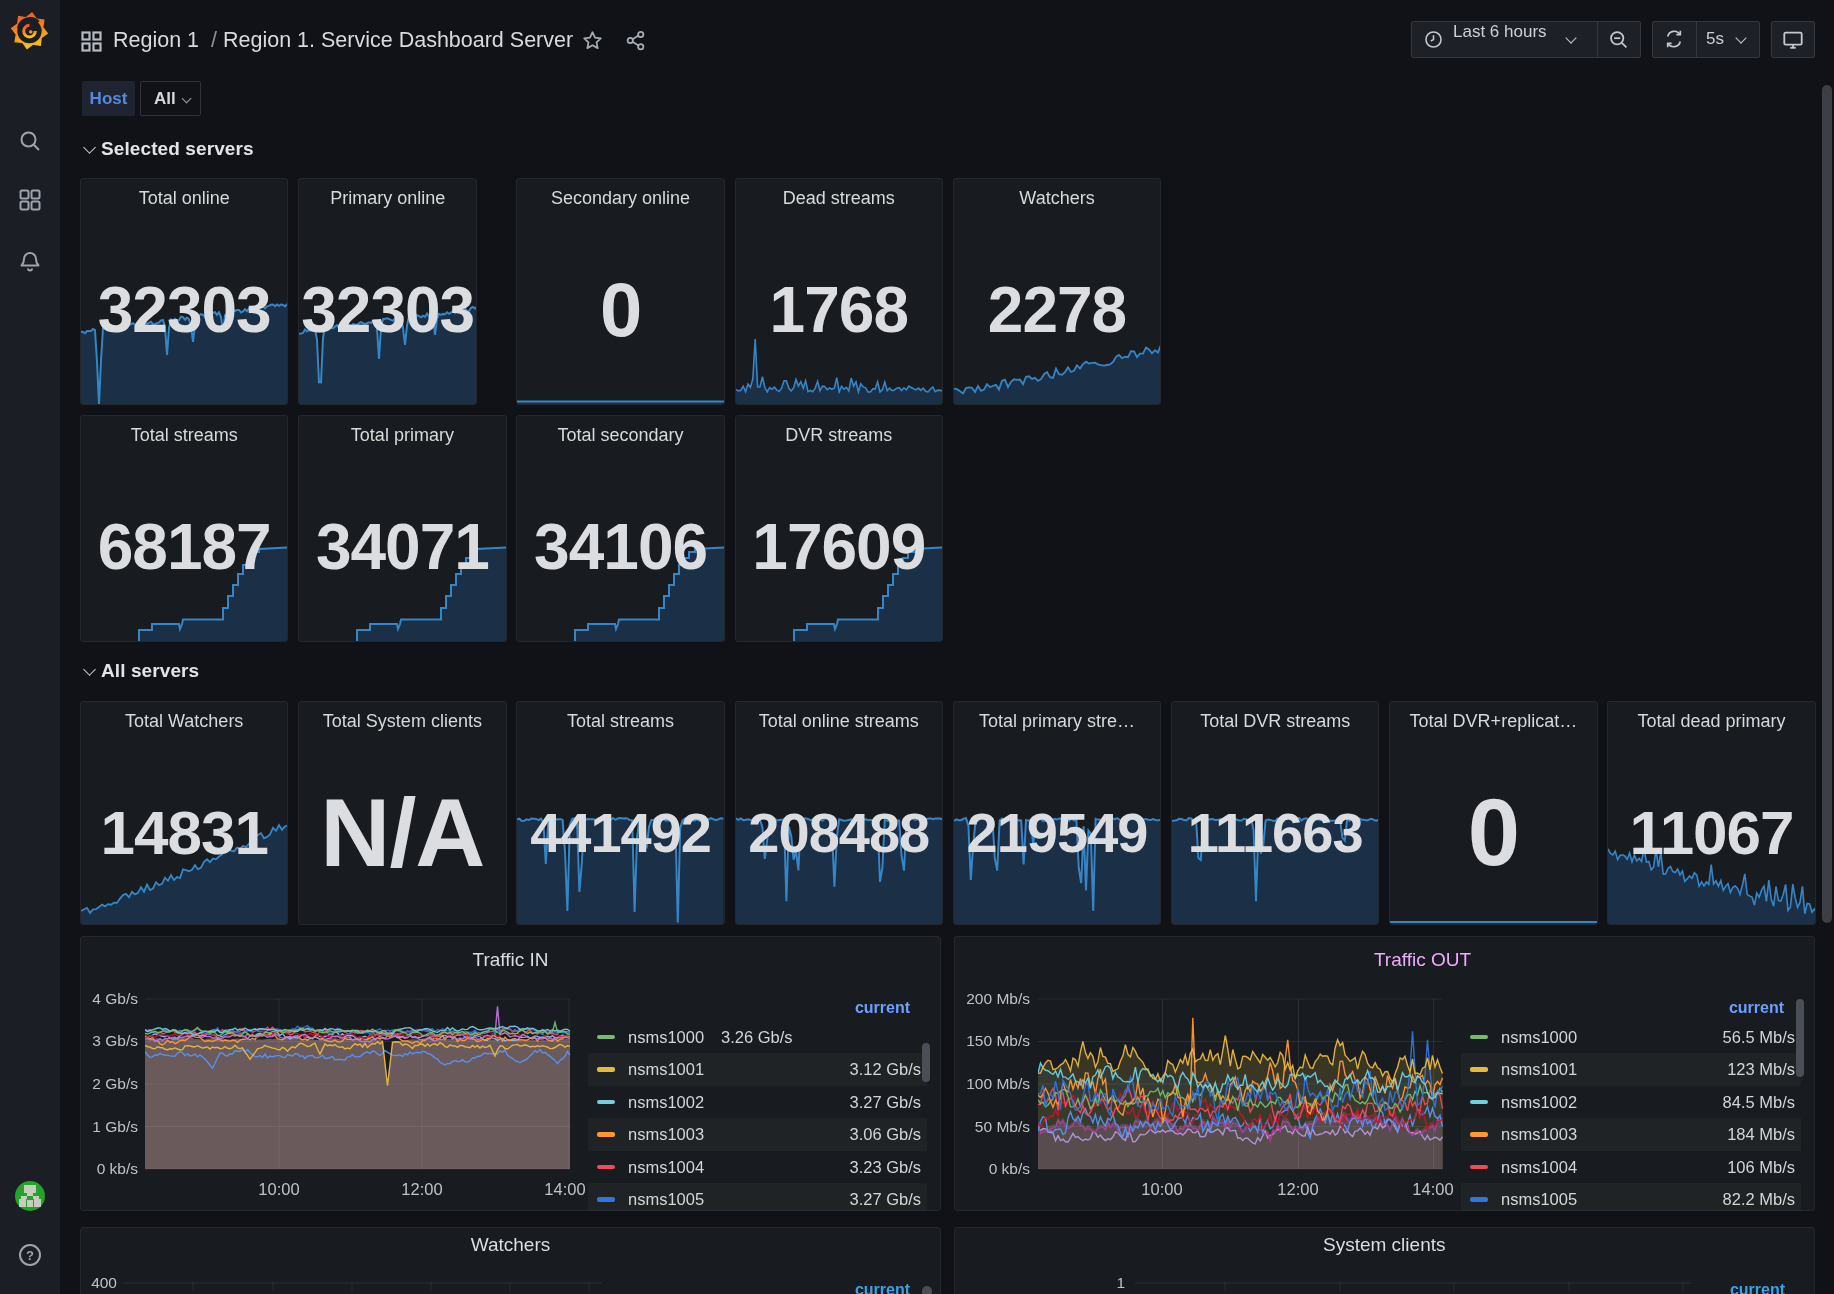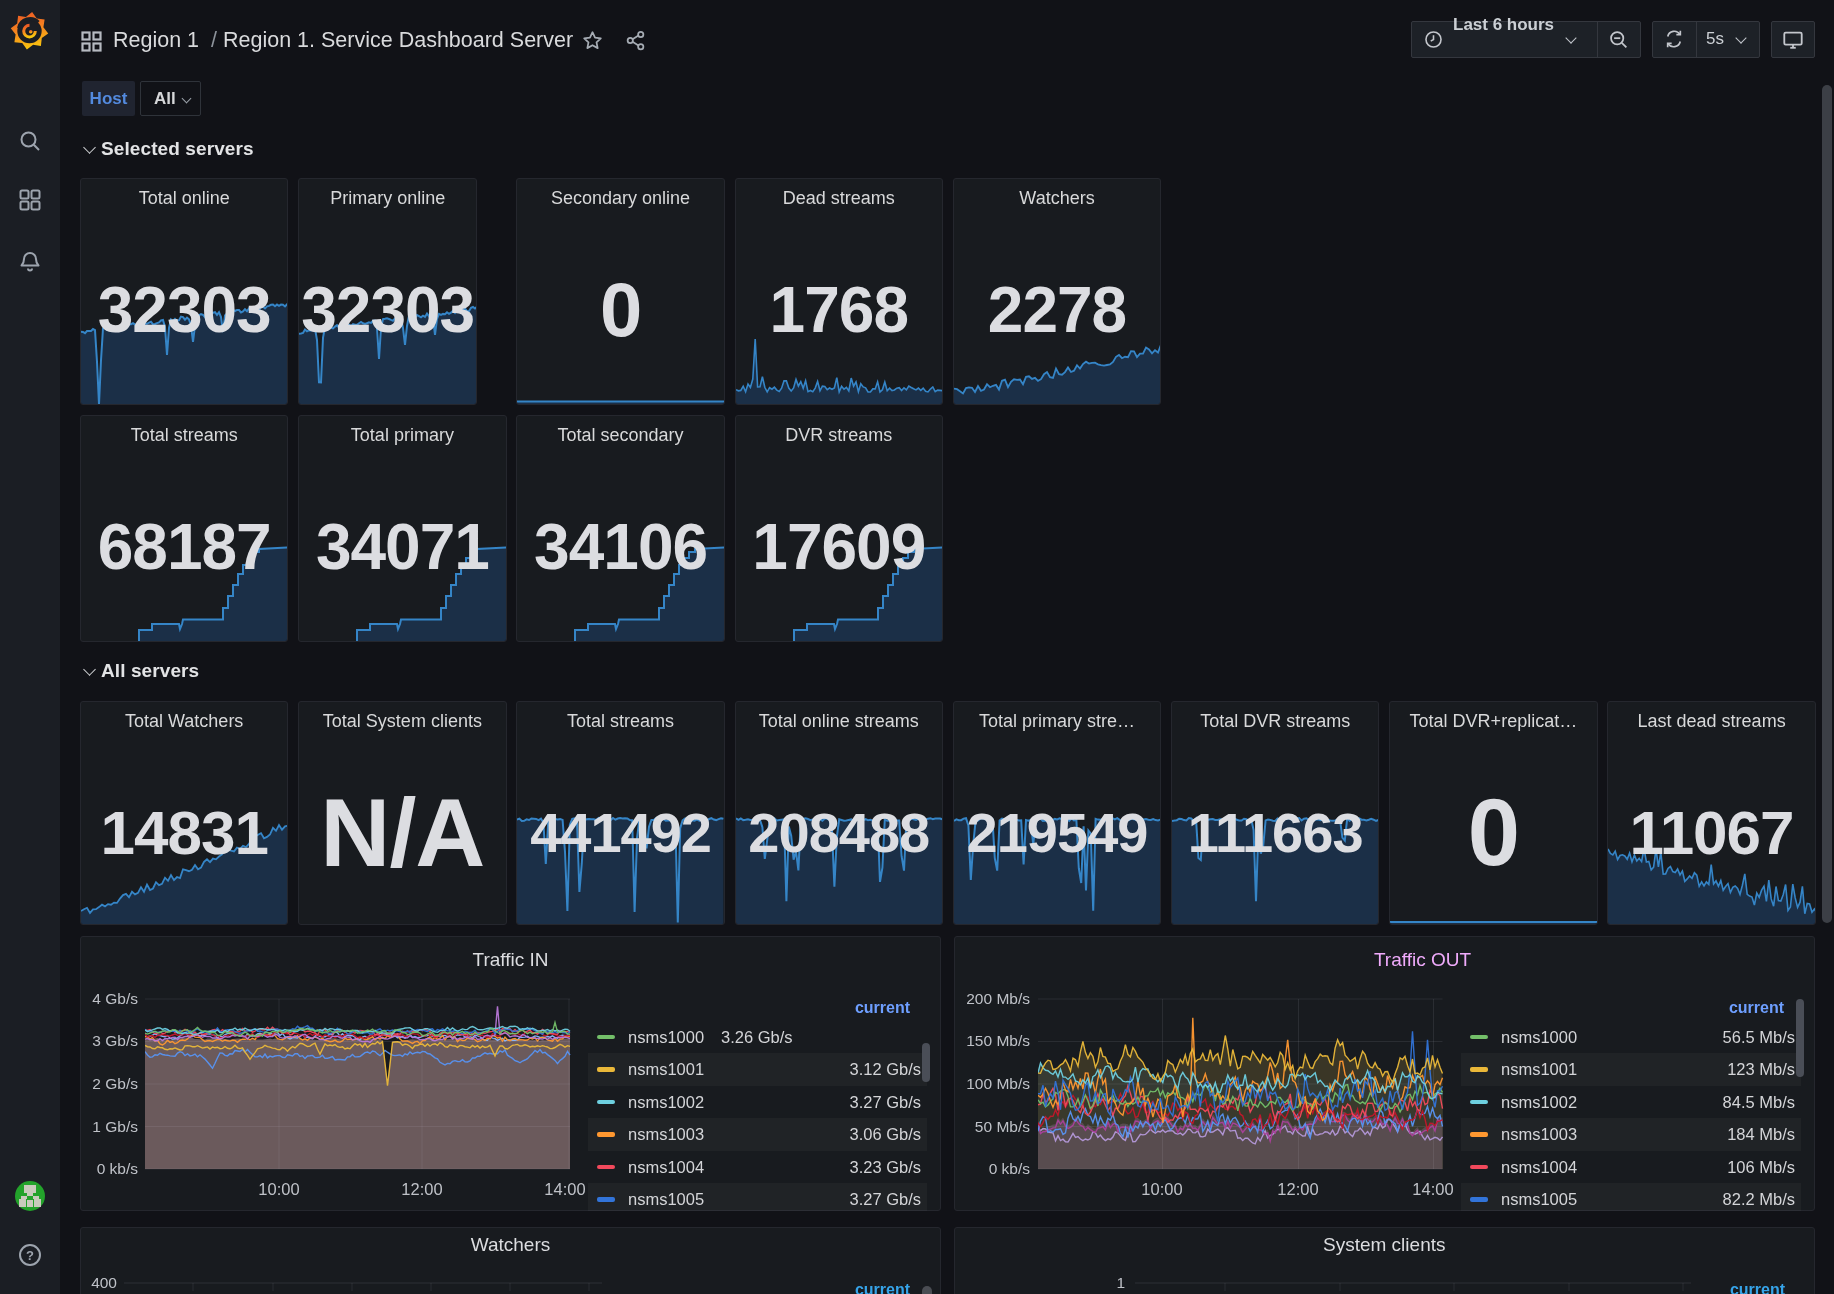--- a/index.html
+++ b/index.html
@@ -72,21 +72,21 @@
     <circle cx="18" cy="19" r="3"></circle>
 <line x1="8.7" y1="10.6" x2="15.3" y2="6.4"></line>
     <line x1="8.7" y1="13.4" x2="15.3" y2="17.6"></line>
   </svg>
 <div class="btn" style="left:1411px;top:21px;width:230px;height:37px"></div>
 <div style="position:absolute;left:1597px;top:22px;width:1px;height:35px;background:#34373e"></div>
 <svg style="position:absolute;left:1424px;top:30px" width="19" height="19" viewBox="0 0 24 24" fill="none" stroke="#c3c6cc" stroke-width="2">
 <circle cx="12" cy="12" r="9.5"></circle>
     <path d="M12 6.5 V12 l-3.5 2"></path>
   </svg>
-<div style="position:absolute;left:1453px;top:15px;font-size:17px;font-weight:700;color:#ccd0d5">Last 6 hours</div>
+<div style="position:absolute;left:1453px;top:22px;font-size:17px;font-weight:400;color:#ccd0d5">Last 6 hours</div>
 <div class="chev" style="left:1567px;top:34px;border-color:#c3c6cc"></div>
 <svg style="position:absolute;left:1608px;top:29px" width="21" height="21" viewBox="0 0 24 24" fill="none" stroke="#c3c6cc" stroke-width="2">
 <circle cx="10.5" cy="10.5" r="7"></circle>
     <line x1="15.8" y1="15.8" x2="21" y2="21"></line>
     <line x1="7" y1="10.5" x2="14" y2="10.5"></line>
   </svg>
 <div class="btn" style="left:1652px;top:21px;width:108px;height:37px"></div>
 <div style="position:absolute;left:1696px;top:22px;width:1px;height:35px;background:#34373e"></div>
 <svg style="position:absolute;left:1664px;top:29px" width="20" height="20" viewBox="0 0 24 24" fill="none" stroke="#c3c6cc" stroke-width="2">
 <path d="M4.5 9 a8 8 0 0 1 14.6-2.5"></path>
@@ -227,21 +227,21 @@
   </div>
 <div class="panel" style="left:1389.2px;top:700.5px;width:208.4px;height:224.5px">
     <div class="ptitle">Total DVR+replicat…</div>
     <svg class="spark" width="208" height="224" viewBox="0 0 208 224" style="position:absolute;left:0;bottom:0">
       <polygon points="0.0,222.0 208.4,222.0 208.4,224 0.0,224" fill="#1b2f47"></polygon>
       <polyline points="0.0,222.0 208.4,222.0" fill="none" stroke="#3585c7" stroke-width="2"></polyline>
     </svg>
     <div class="bignum" style="top:84px;font-size:94px;line-height:94px">0</div>
   </div>
 <div class="panel" style="left:1607.4px;top:700.5px;width:208.4px;height:224.5px">
-    <div class="ptitle">Last dead streams</div>
+    <div class="ptitle">Total dead primary</div>
     <svg class="spark" width="208" height="224" viewBox="0 0 208 224" style="position:absolute;left:0;bottom:0">
       <polygon points="0.0,149.0 2.4,153.5 4.8,154.9 7.2,151.2 9.6,159.6 12.0,155.5 14.4,154.8 16.8,156.0 19.2,159.3 21.6,153.1 24.0,161.9 26.4,155.1 28.8,161.1 31.2,158.3 33.6,161.6 36.0,148.4 38.4,162.0 40.8,161.4 43.2,169.9 45.6,167.1 48.0,149.1 50.4,166.9 52.8,152.5 55.2,174.1 57.6,173.9 60.0,168.4 62.4,166.5 64.8,171.6 67.2,172.6 69.6,169.0 72.0,174.9 74.4,171.0 76.8,181.3 79.2,178.9 81.6,175.9 84.0,178.3 86.4,172.6 88.8,175.2 91.2,186.3 93.6,181.9 96.0,186.0 98.4,181.9 100.8,184.4 103.2,164.6 105.6,184.0 108.0,180.9 110.4,186.2 112.8,180.6 115.2,190.2 117.6,186.5 120.0,183.6 122.4,192.5 124.8,187.3 127.2,186.0 129.6,188.5 132.0,194.4 134.4,185.2 136.8,173.8 139.2,194.4 141.6,196.1 144.0,197.0 146.4,205.1 148.8,193.1 151.2,197.3 153.6,190.2 156.0,186.2 158.4,201.4 160.8,180.1 163.2,198.9 165.6,206.2 168.0,186.5 170.4,200.6 172.8,201.0 175.2,194.8 177.6,184.5 180.0,210.4 182.4,207.0 184.8,184.2 187.2,197.9 189.6,207.4 192.0,202.2 194.4,186.3 196.8,213.8 199.2,203.5 201.6,204.0 204.0,212.3 206.4,209.0 208.4,212.3 208.4,224 0.0,224" fill="#1b2f47"></polygon>
       <polyline points="0.0,149.0 2.4,153.5 4.8,154.9 7.2,151.2 9.6,159.6 12.0,155.5 14.4,154.8 16.8,156.0 19.2,159.3 21.6,153.1 24.0,161.9 26.4,155.1 28.8,161.1 31.2,158.3 33.6,161.6 36.0,148.4 38.4,162.0 40.8,161.4 43.2,169.9 45.6,167.1 48.0,149.1 50.4,166.9 52.8,152.5 55.2,174.1 57.6,173.9 60.0,168.4 62.4,166.5 64.8,171.6 67.2,172.6 69.6,169.0 72.0,174.9 74.4,171.0 76.8,181.3 79.2,178.9 81.6,175.9 84.0,178.3 86.4,172.6 88.8,175.2 91.2,186.3 93.6,181.9 96.0,186.0 98.4,181.9 100.8,184.4 103.2,164.6 105.6,184.0 108.0,180.9 110.4,186.2 112.8,180.6 115.2,190.2 117.6,186.5 120.0,183.6 122.4,192.5 124.8,187.3 127.2,186.0 129.6,188.5 132.0,194.4 134.4,185.2 136.8,173.8 139.2,194.4 141.6,196.1 144.0,197.0 146.4,205.1 148.8,193.1 151.2,197.3 153.6,190.2 156.0,186.2 158.4,201.4 160.8,180.1 163.2,198.9 165.6,206.2 168.0,186.5 170.4,200.6 172.8,201.0 175.2,194.8 177.6,184.5 180.0,210.4 182.4,207.0 184.8,184.2 187.2,197.9 189.6,207.4 192.0,202.2 194.4,186.3 196.8,213.8 199.2,203.5 201.6,204.0 204.0,212.3 206.4,209.0 208.4,212.3" fill="none" stroke="#3585c7" stroke-width="1.6"></polyline>
     </svg>
     <div class="bignum" style="top:100px;font-size:62px;line-height:62px">11067</div>
   </div>
 <div class="panel" style="left:80px;top:936px;width:861px;height:275px"></div>
 <div style="position:absolute;left:80px;top:949px;width:861px;text-align:center;font-size:19px;font-weight:500;color:#dcdde0">Traffic IN</div>
 <svg style="position:absolute;left:145px;top:986px" width="435" height="200" viewBox="0 0 435 200">
     <polygon points="0.0,52.8 2.5,53.0 5.0,53.0 7.5,53.0 10.0,52.4 12.5,51.9 15.0,52.7 17.5,53.4 20.0,53.0 22.5,53.7 25.0,53.9 27.5,52.9 30.0,52.2 32.5,52.4 35.0,52.3 37.5,52.1 40.0,51.7 42.5,51.7 45.0,52.0 47.5,52.1 50.0,53.1 52.5,53.0 55.0,53.2 57.5,53.6 60.0,53.5 62.5,52.6 65.0,52.5 67.5,52.6 70.0,52.2 72.5,52.7 75.0,51.9 77.5,52.7 80.0,53.0 82.5,53.2 85.0,53.8 87.5,53.1 90.0,52.8 92.5,52.6 95.0,52.4 97.5,53.4 100.0,53.2 102.5,54.0 105.0,54.1 107.5,53.0 110.0,53.6 112.5,53.6 115.0,53.4 117.5,53.6 120.0,53.2 122.5,53.1 125.0,52.5 127.5,53.2 130.0,52.4 132.5,53.1 135.0,53.8 137.5,52.8 140.0,52.5 142.5,52.1 145.0,52.8 147.5,52.4 150.0,52.4 152.5,52.3 155.0,52.1 157.5,53.1 160.0,52.9 162.5,52.7 165.0,53.4 167.5,53.5 170.0,53.8 172.5,54.1 175.0,53.1 177.5,53.3 180.0,52.6 182.5,52.1 185.0,52.0 187.5,52.2 190.0,52.2 192.5,52.7 195.0,53.2 197.5,53.3 200.0,52.9 202.5,52.8 205.0,53.4 207.5,53.2 210.0,53.2 212.5,53.8 215.0,52.9 217.5,53.2 220.0,53.0 222.5,53.3 225.0,52.8 227.5,52.3 230.0,53.0 232.5,53.4 235.0,53.2 237.5,54.1 240.0,75.0 242.5,95.9 245.0,75.1 247.5,54.9 250.0,55.0 252.5,54.9 255.0,55.0 257.5,55.1 260.0,54.5 262.5,54.1 265.0,53.6 267.5,53.2 270.0,53.5 272.5,53.6 275.0,54.2 277.5,53.7 280.0,53.7 282.5,52.8 285.0,53.1 287.5,53.3 290.0,53.2 292.5,53.6 295.0,53.2 297.5,53.6 300.0,53.3 302.5,53.3 305.0,53.1 307.5,52.9 310.0,53.2 312.5,53.2 315.0,52.7 317.5,52.6 320.0,52.5 322.5,52.3 325.0,52.6 327.5,53.1 330.0,53.0 332.5,53.4 335.0,53.9 337.5,54.3 340.0,54.2 342.5,53.8 345.0,53.5 347.5,53.5 350.0,53.0 352.5,53.4 355.0,53.2 357.5,53.6 360.0,53.8 362.5,53.5 365.0,53.0 367.5,52.4 370.0,53.1 372.5,53.3 375.0,52.6 377.5,53.0 380.0,53.7 382.5,54.2 385.0,54.1 387.5,54.2 390.0,54.0 392.5,54.4 395.0,54.4 397.5,54.0 400.0,54.3 402.5,54.2 405.0,53.5 407.5,52.9 410.0,53.6 412.5,53.1 415.0,52.7 417.5,52.9 420.0,52.4 422.5,52.5 425.0,52.2 425.0,183 0,183" fill="#6b5a5c"></polygon>

